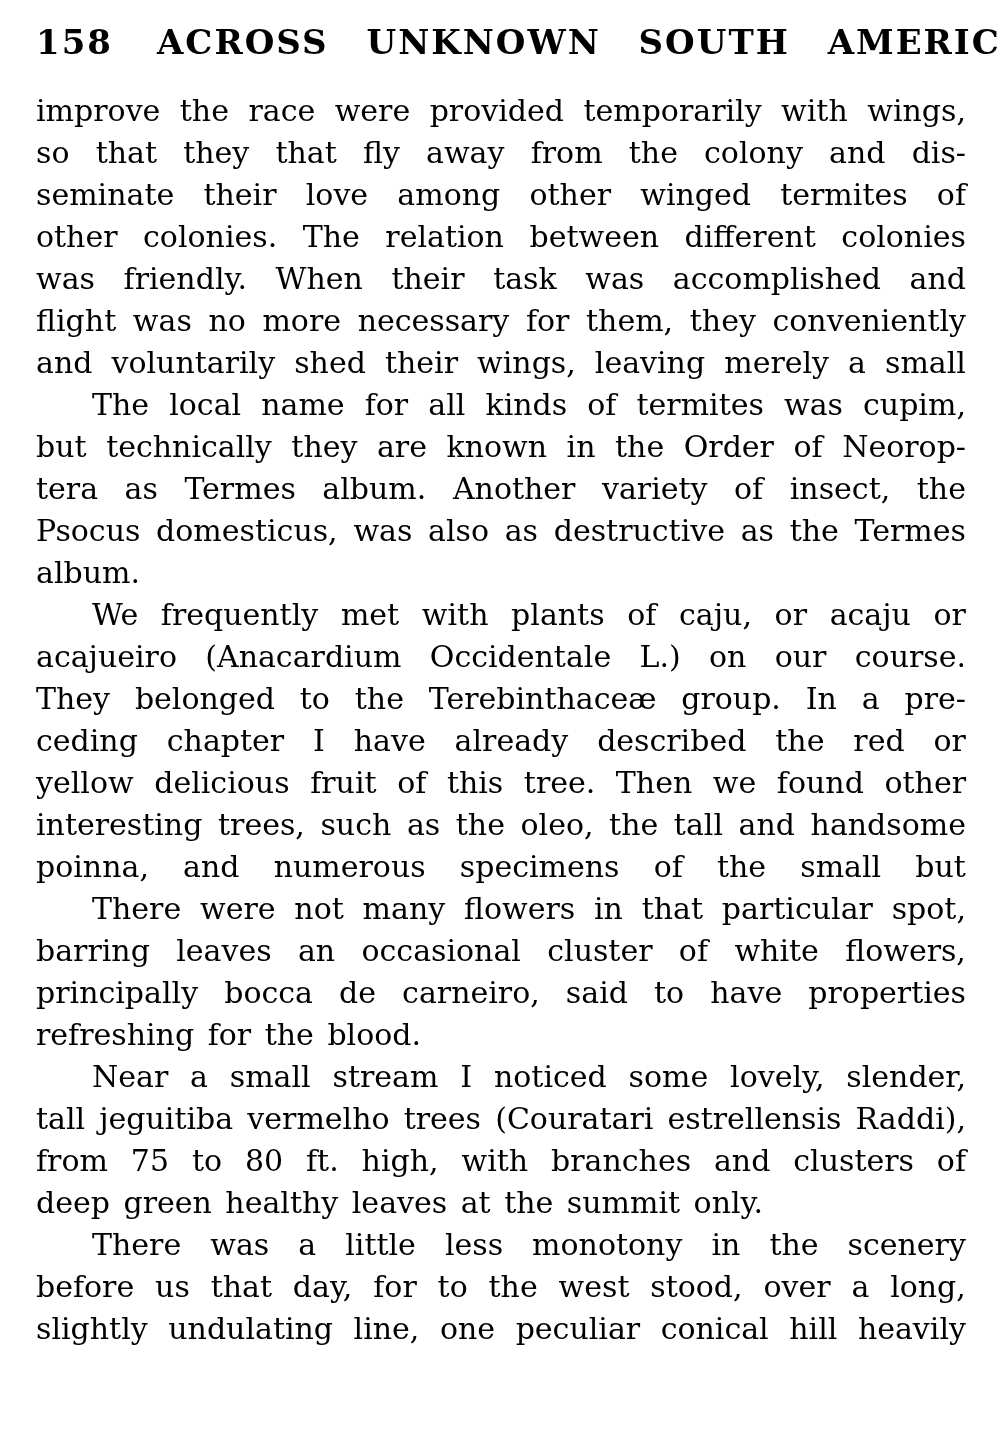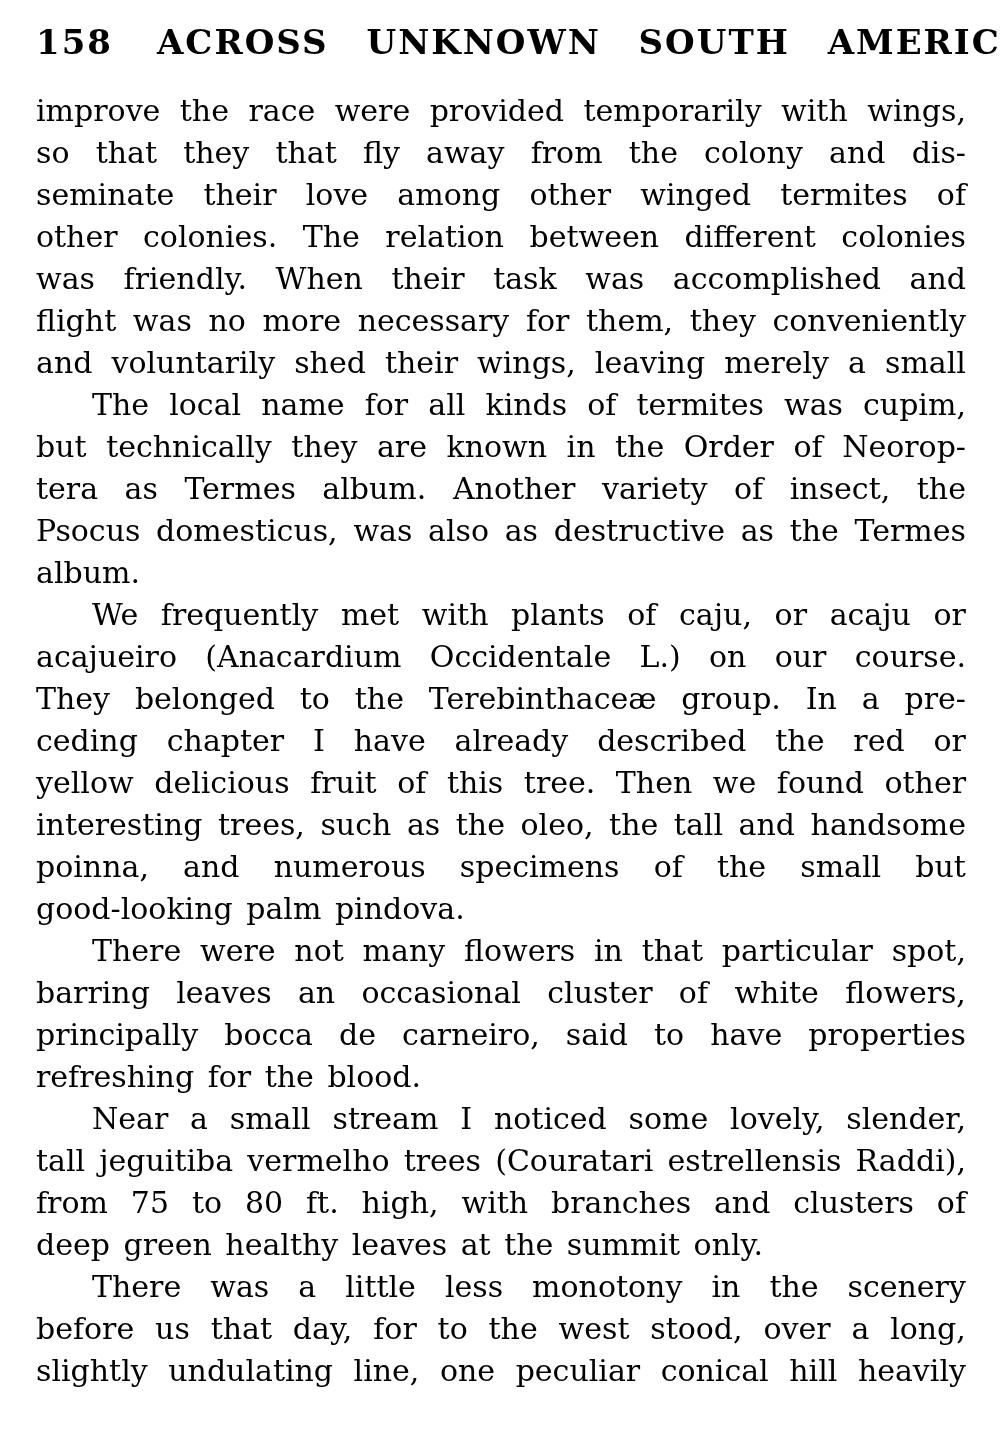--- a/index.html
+++ b/index.html
@@ -264,21 +264,20 @@
         <div class="line just">
           <span class="word"><span class="it">poinna</span><span class="rm">,</span></span>
           <span class="word"><span class="rm">and</span></span>
           <span class="word"><span class="rm">numerous</span></span>
           <span class="word"><span class="rm">specimens</span></span>
           <span class="word"><span class="rm">of</span></span>
           <span class="word"><span class="rm">the</span></span>
           <span class="word"><span class="rm">small</span></span>
           <span class="word"><span class="rm">but</span></span>
         </div>
-        <div class="line left"><span class="rm">good-looking palm </span><span class="it">pindova</span><span class="rm">.</span></div>
       </div>
       <div class="paragraph">
         <div class="line just indent">
           <span class="word"><span class="rm">There</span></span>
           <span class="word"><span class="rm">were</span></span>
           <span class="word"><span class="rm">not</span></span>
           <span class="word"><span class="rm">many</span></span>
           <span class="word"><span class="rm">flowers</span></span>
           <span class="word"><span class="rm">in</span></span>
           <span class="word"><span class="rm">that</span></span>

